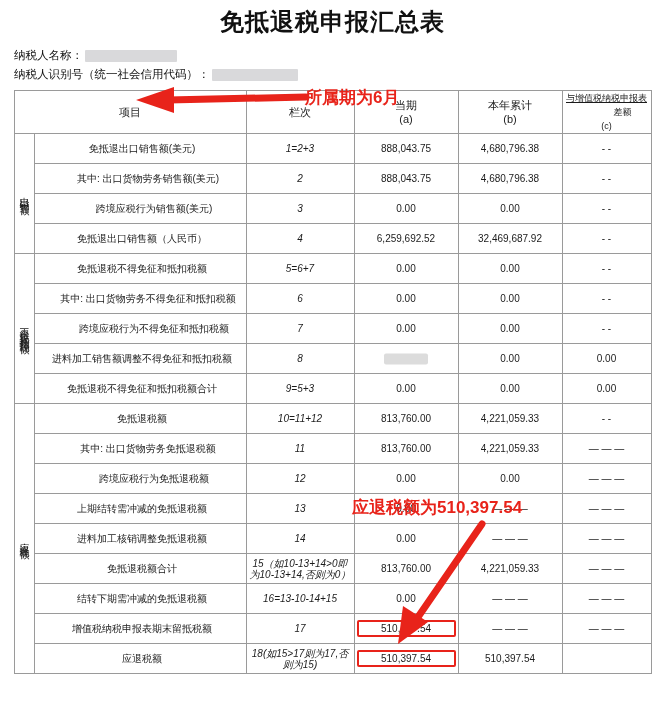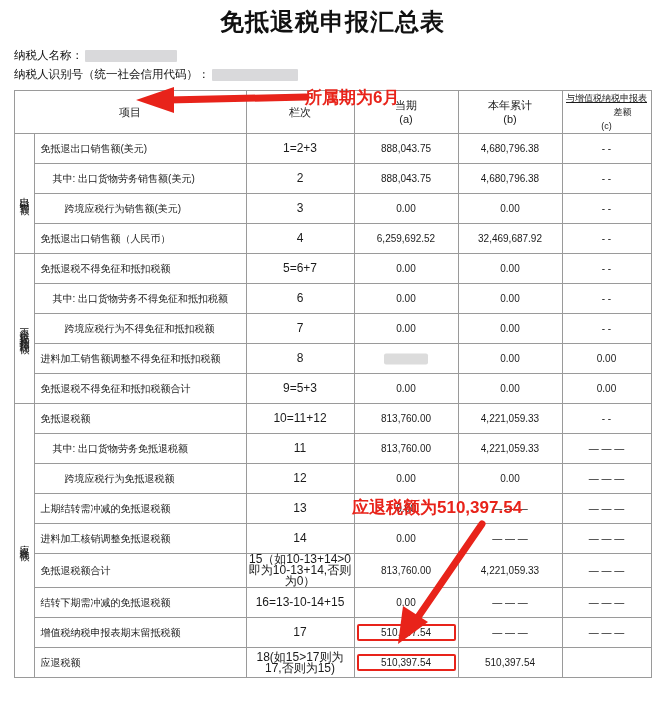--- a/index.html
+++ b/index.html
@@ -31,23 +31,23 @@
   table{
     border-collapse:collapse;width:637px;margin:6px auto 0 auto;
     table-layout:fixed;
   }
   table td,table th{
     border:1px solid #9a9a9a;font-size:10px;text-align:center;
     padding:0 2px;color:#1b1b1b;
   }
   thead td{font-size:11px;height:42px;line-height:14px;}
   tbody td{height:29px;}
-  .c-item{width:212px;text-align:left;padding-left:6px;font-size:10px;}
+  .c-item{width:212px;text-align:center;padding-left:6px;font-size:10px;}
   .c-side{width:20px;font-size:10px;line-height:12px;padding:2px 1px;}
-  .c-no{width:108px;font-size:12px;line-height:11px;}
+  .c-no{width:108px;font-size:10px;line-height:11px;font-style:italic;}
   .c-cur{width:104px;}
   .c-ytd{width:104px;}
   .c-diff{width:89px;font-size:10px;}
   .indent1{padding-left:18px;}
   .indent2{padding-left:30px;}
   .side-label{
     writing-mode:vertical-rl;text-orientation:upright;
     letter-spacing:2px;font-size:10px;margin:0 auto;white-space:nowrap;
   }
   .hl-box{

